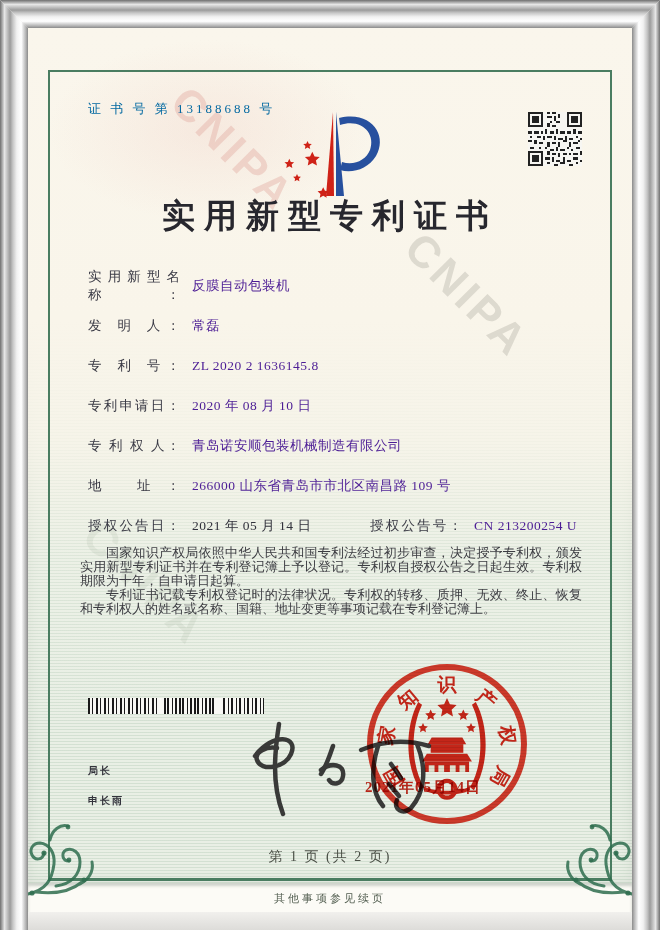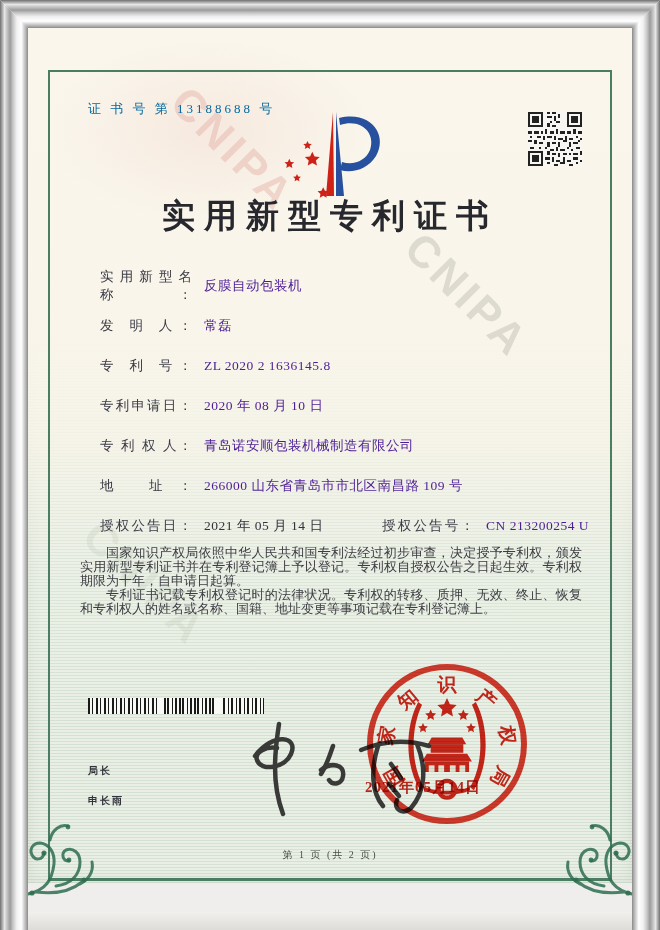--- a/index.html
+++ b/index.html
@@ -40,21 +40,21 @@
 
   .cert-no{left:60px;top:72px;font-size:13px;letter-spacing:3px;color:#0369a1;text-align:center;}
 
   .logo{left:252px;top:80px;width:112px;height:94px;}
   .qr{left:500px;top:84px;width:54px;height:54px;}
 
   .title{left:0;top:166px;width:604px;text-align:center;font-size:33px;font-weight:bold;
     letter-spacing:9px;color:#27272e;}
 
   .fields{left:60px;top:238px;width:520px;font-size:13.5px;}
-  .frow{height:40px;display:flex;align-items:center;margin-left:12px;}
+  .frow{height:40px;display:flex;align-items:center;}
   .flabel{display:inline-block;width:92px;text-align:justify;text-align-last:justify;color:#3b3b46;}
   .fvalue{margin-left:12px;color:#4c1d95;letter-spacing:.5px;}
   .fvalue2{margin-left:12px;color:#32323c;letter-spacing:.5px;width:168px;}
   .flabel2{display:inline-block;width:92px;text-align:justify;text-align-last:justify;color:#3b3b46;margin-left:10px;}
 
   .paras{left:52px;top:518px;width:502px;font-size:13px;line-height:14px;color:#3c3c42;text-align:justify;}
   .paras p{margin:0;text-indent:2em;}
 
   .barcode{position:absolute;z-index:2;left:60px;top:670px;width:176px;height:16px;display:flex;}
   .bseg{height:100%;}
@@ -76,21 +76,21 @@
   .sc1{transform:rotate(-80deg)  translateY(-61px);}
   .sc2{transform:rotate(-40deg)  translateY(-61px);}
   .sc3{transform:rotate(0deg)    translateY(-61px);}
   .sc4{transform:rotate(40deg)   translateY(-61px);}
   .sc5{transform:rotate(80deg)   translateY(-61px);}
   .sc6{transform:rotate(120deg)  translateY(-61px);}
   .emblem{position:absolute;left:32px;top:26px;width:96px;height:116px;}
   .seal-date{position:absolute;z-index:4;left:365px;top:778px;width:160px;
     font-size:15px;font-weight:bold;color:#c9271a;letter-spacing:1px;mix-blend-mode:multiply;}
 
-  .page-footer{left:0;top:820px;width:604px;text-align:center;font-size:10px;
+  .page-footer{left:0;top:820px;width:604px;text-align:center;font-size:14px;
     letter-spacing:2px;color:#4a4f46;}
 
   .ornament{position:absolute;z-index:4;width:92px;height:100px;}
   .orn-left{left:22px;top:800px;}
   .orn-right{left:546px;top:800px;transform:scaleX(-1);}
 
   
   .page2{position:absolute;z-index:2;left:28px;top:883px;width:604px;height:29px;
     background:#fcfbf6;box-shadow:inset 0 3px 3px rgba(70,90,75,.25);}
   .page2-note{position:absolute;left:0;top:8px;width:100%;text-align:center;font-size:11px;
@@ -269,18 +269,21 @@
     </g>
     <g fill="#2f6e4f" opacity="0.85">
       <circle cx="22" cy="53" r="2.6"></circle>
         <circle cx="47" cy="60" r="2.4"></circle>
       <circle cx="62" cy="80" r="2.4"></circle>
         <circle cx="46" cy="27" r="2.4"></circle>
       <circle cx="10" cy="93" r="2.6"></circle>
     </g>
   </svg>
 
+  <div class="page2">
+    <div class="page2-note">其他事项参见续页</div>
+  </div>
   <div class="below"></div>
 
   <div class="frame frame-top"></div>
   <div class="frame frame-left"></div>
   <div class="frame frame-right"></div>
 </div>
 
 </body></html>

